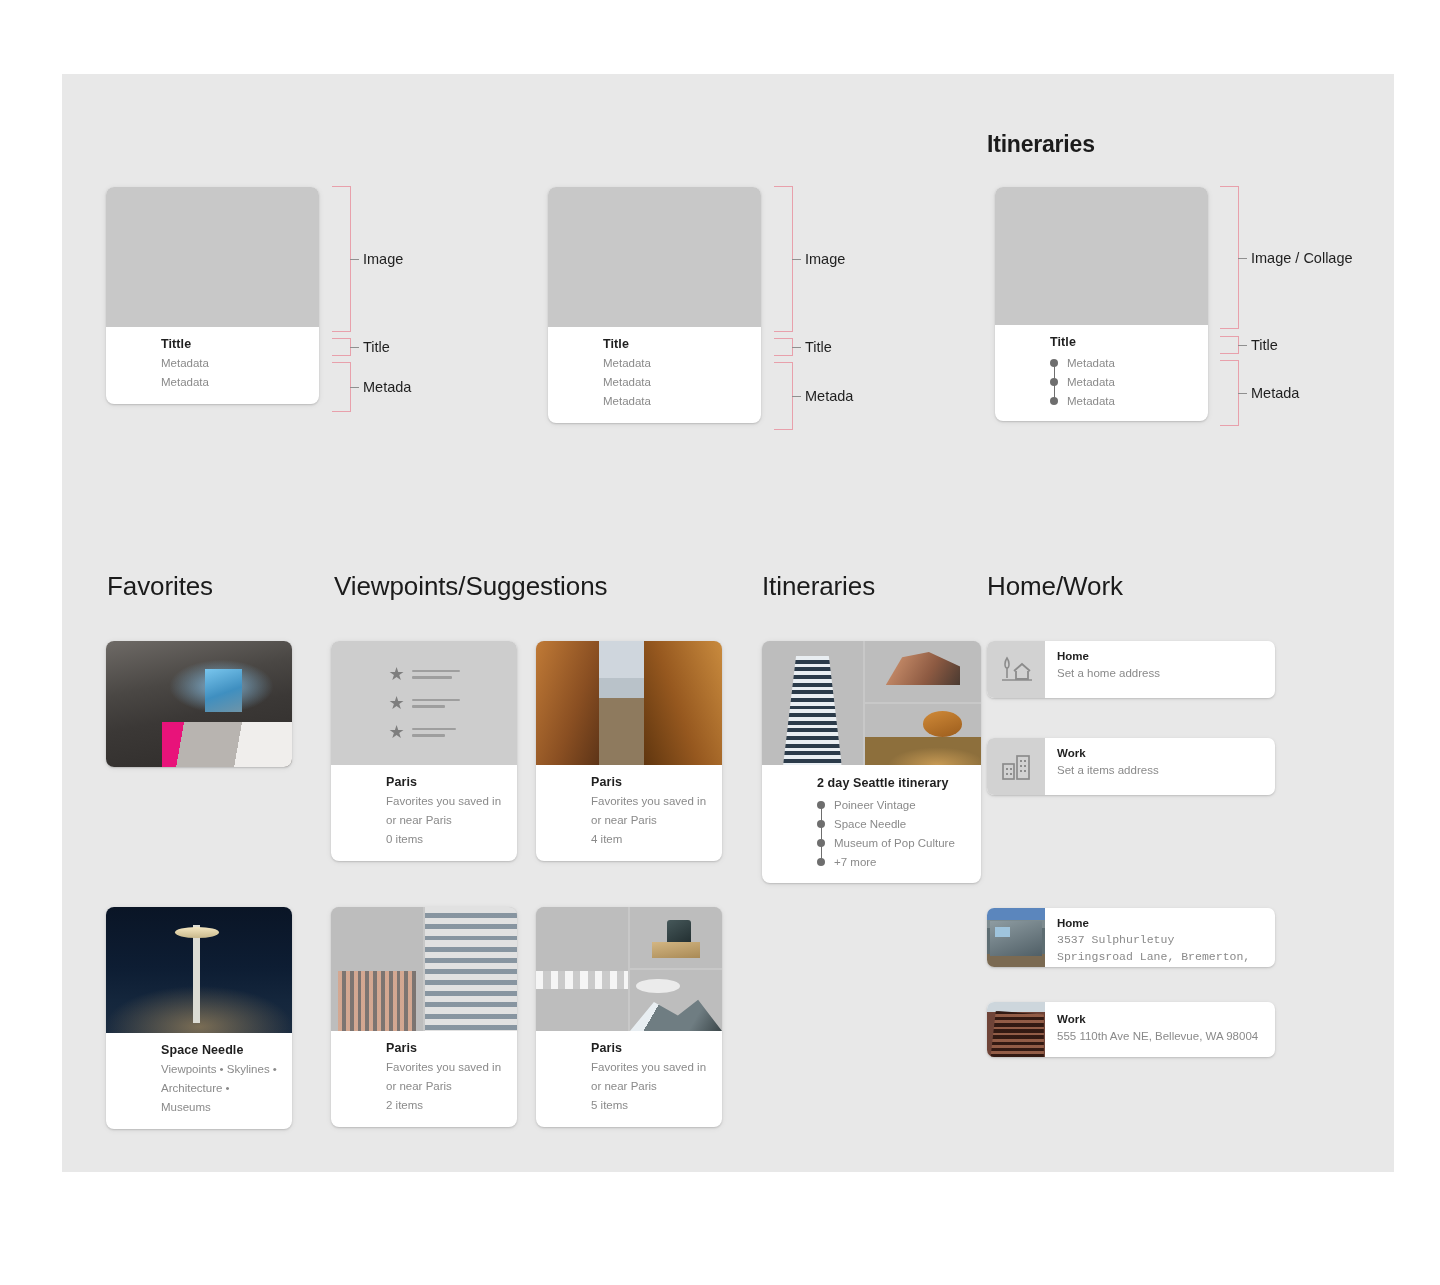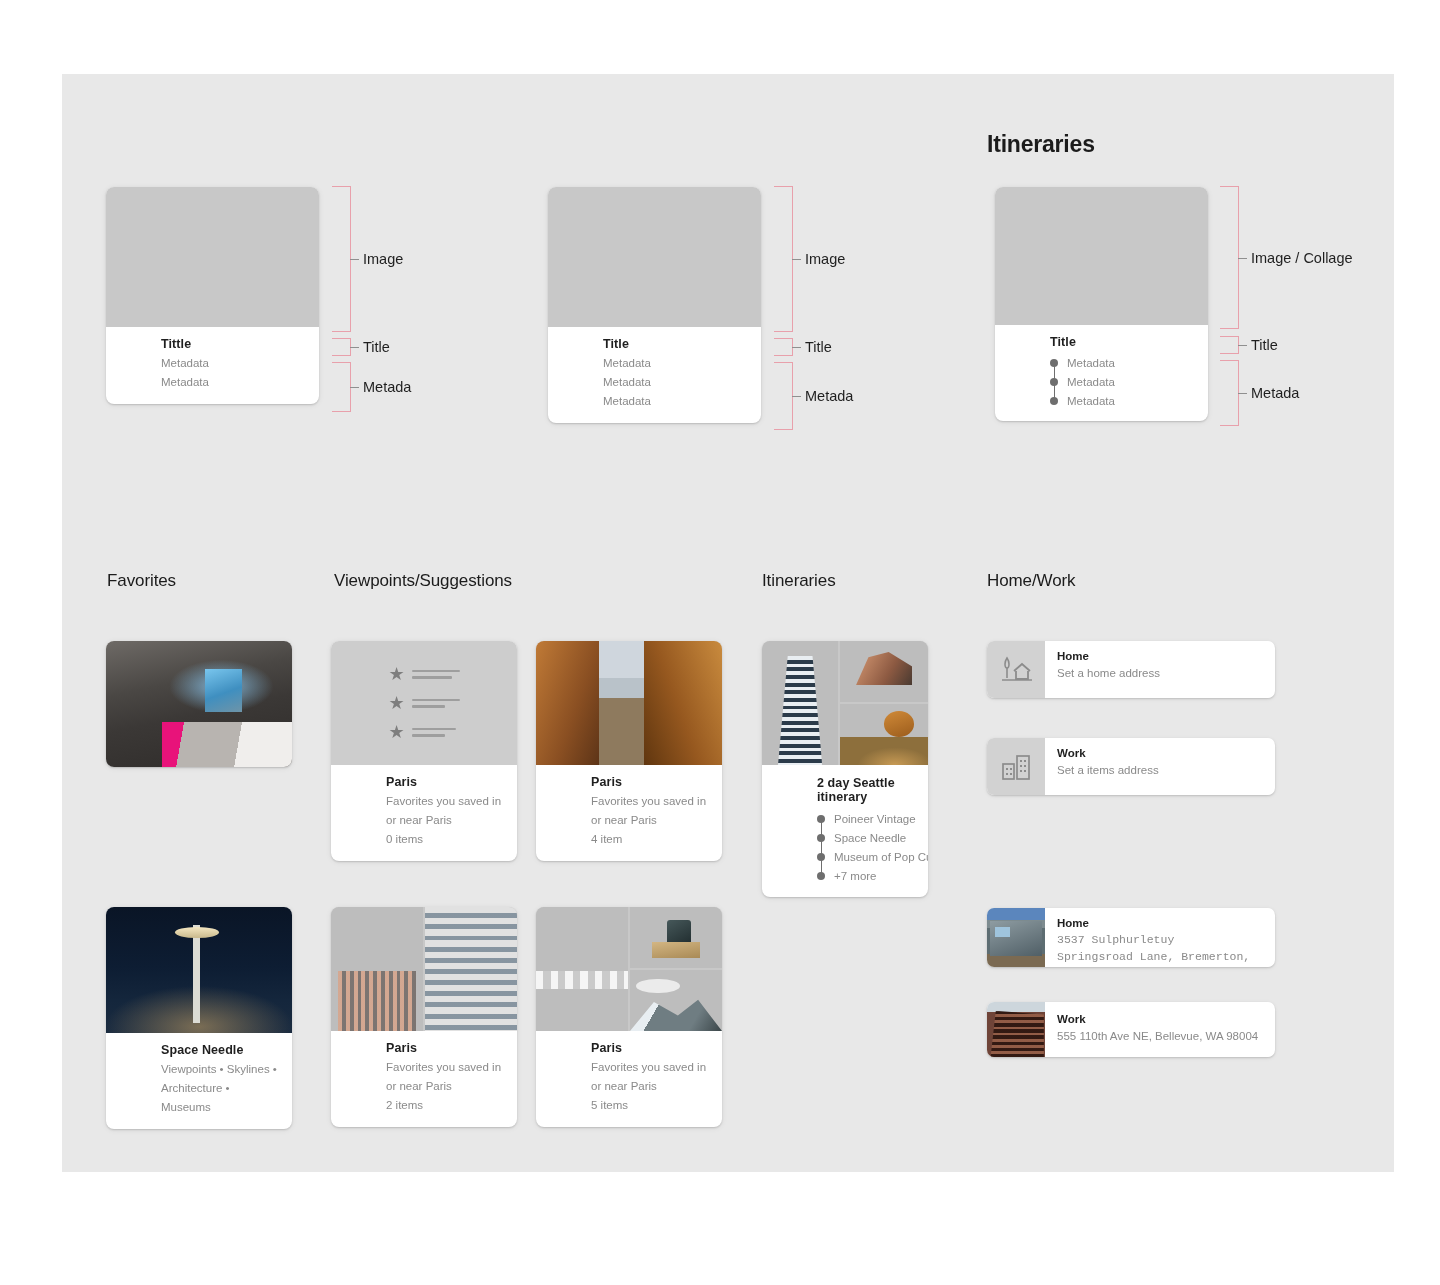--- a/index.html
+++ b/index.html
@@ -17,21 +17,21 @@
   }
 
   
   .sec-title {
     position: absolute;
     font-size: 23px; font-weight: 700; color: #1b1b1b;
     letter-spacing: -0.2px; white-space: nowrap;
   }
   .sub-title {
     position: absolute;
-    font-size: 17px; font-weight: 400; color: #1b1b1b;
+    font-size: 26px; font-weight: 400; color: #1b1b1b;
     letter-spacing: -0.1px; white-space: nowrap;
   }
 
   
   .card {
     position: absolute;
     background: #ffffff;
     border-radius: 8px;
     box-shadow: 0 1px 2px rgba(0,0,0,.16), 0 1px 6px rgba(0,0,0,.07);
     overflow: hidden;
@@ -440,21 +440,21 @@
         <div class="ph-mtn"></div>
       </div>
     </div>
     <div class="card-body">
       <div class="c-title">Paris</div>
       <div class="c-meta">Favorites you saved in or near Paris</div>
       <div class="c-meta">5 items</div>
     </div>
   </div>
 
-  <div class="card" style="left:700px; top:567px; width:166px;">
+  <div class="card" style="left:700px; top:567px; width:219px;">
     <div class="ph-img" style="height:124px;">
       <div class="collage" style="grid-template-columns:1fr 1.15fr; grid-template-rows:1fr 1fr; height:124px;">
         <div class="ph-halfdome"></div>
         <div class="ph-tower" style="grid-row:1 / span 2;"></div>
         <div class="ph-stones"></div>
       </div>
     </div>
     <div class="card-body" style="padding:11px 11px 12px 11px;">
       <div class="c-title" style="margin-bottom:5px;">2 day Seattle itinerary</div>
       <div class="bullets">

